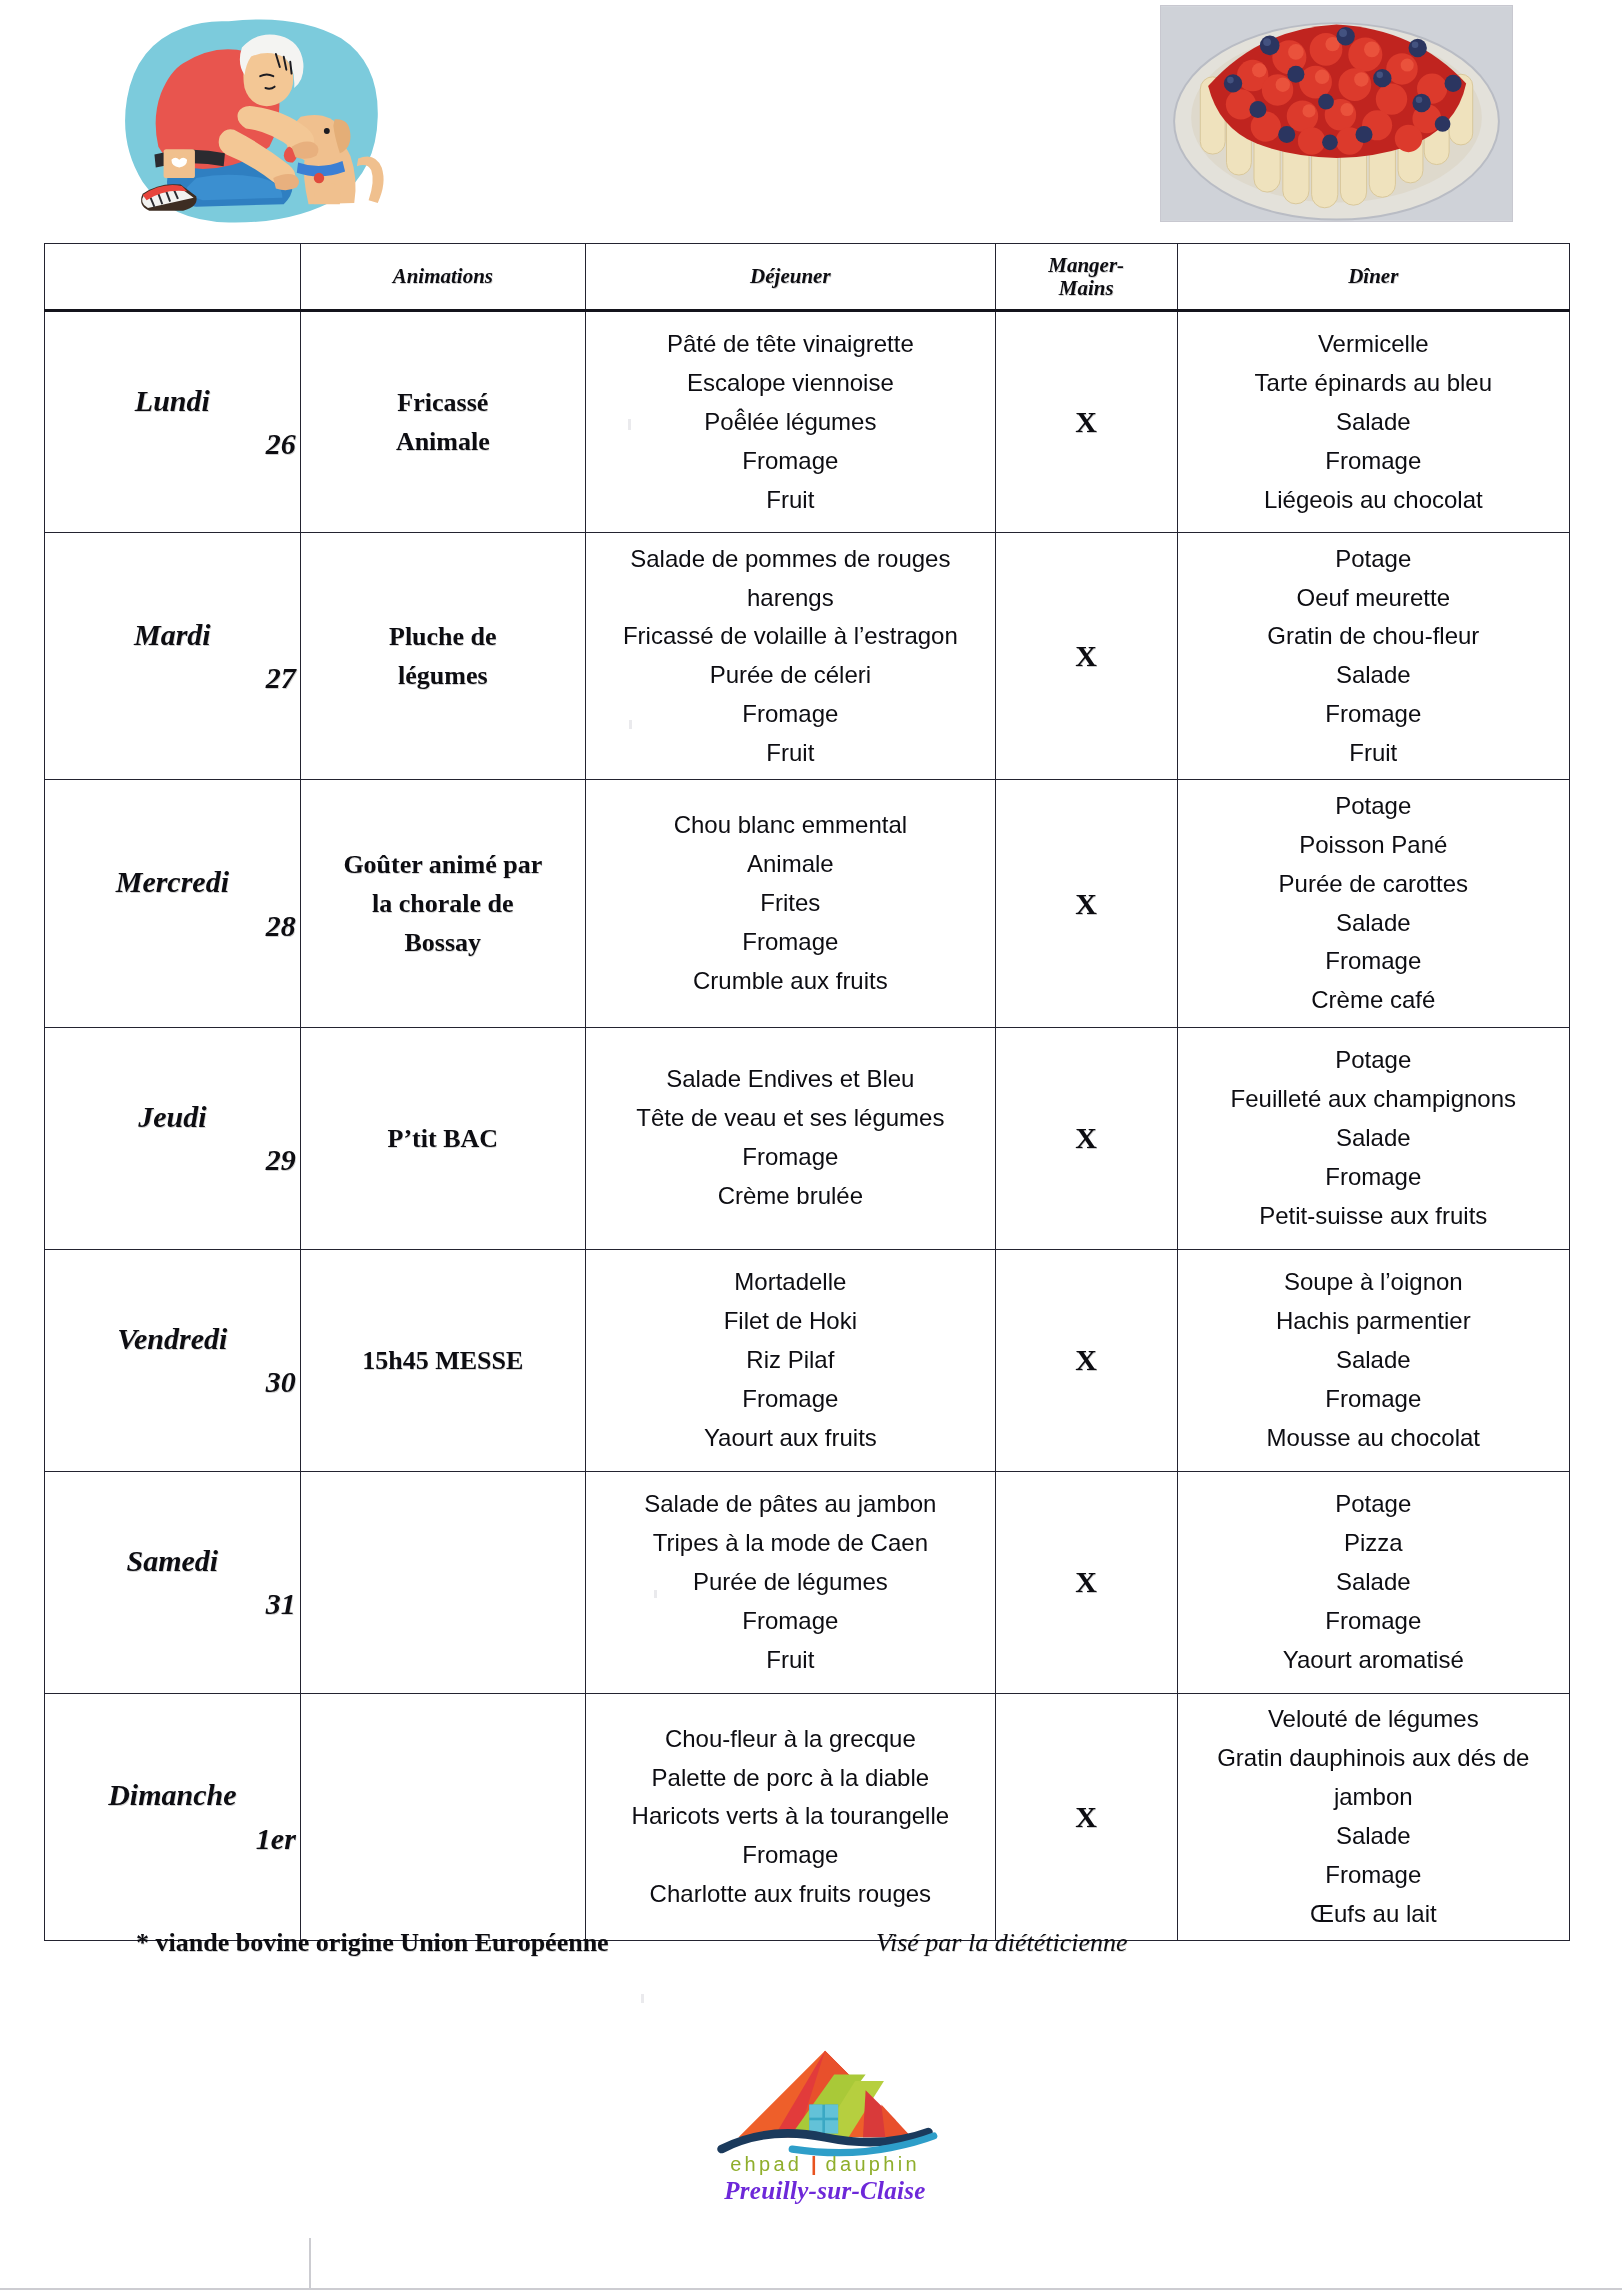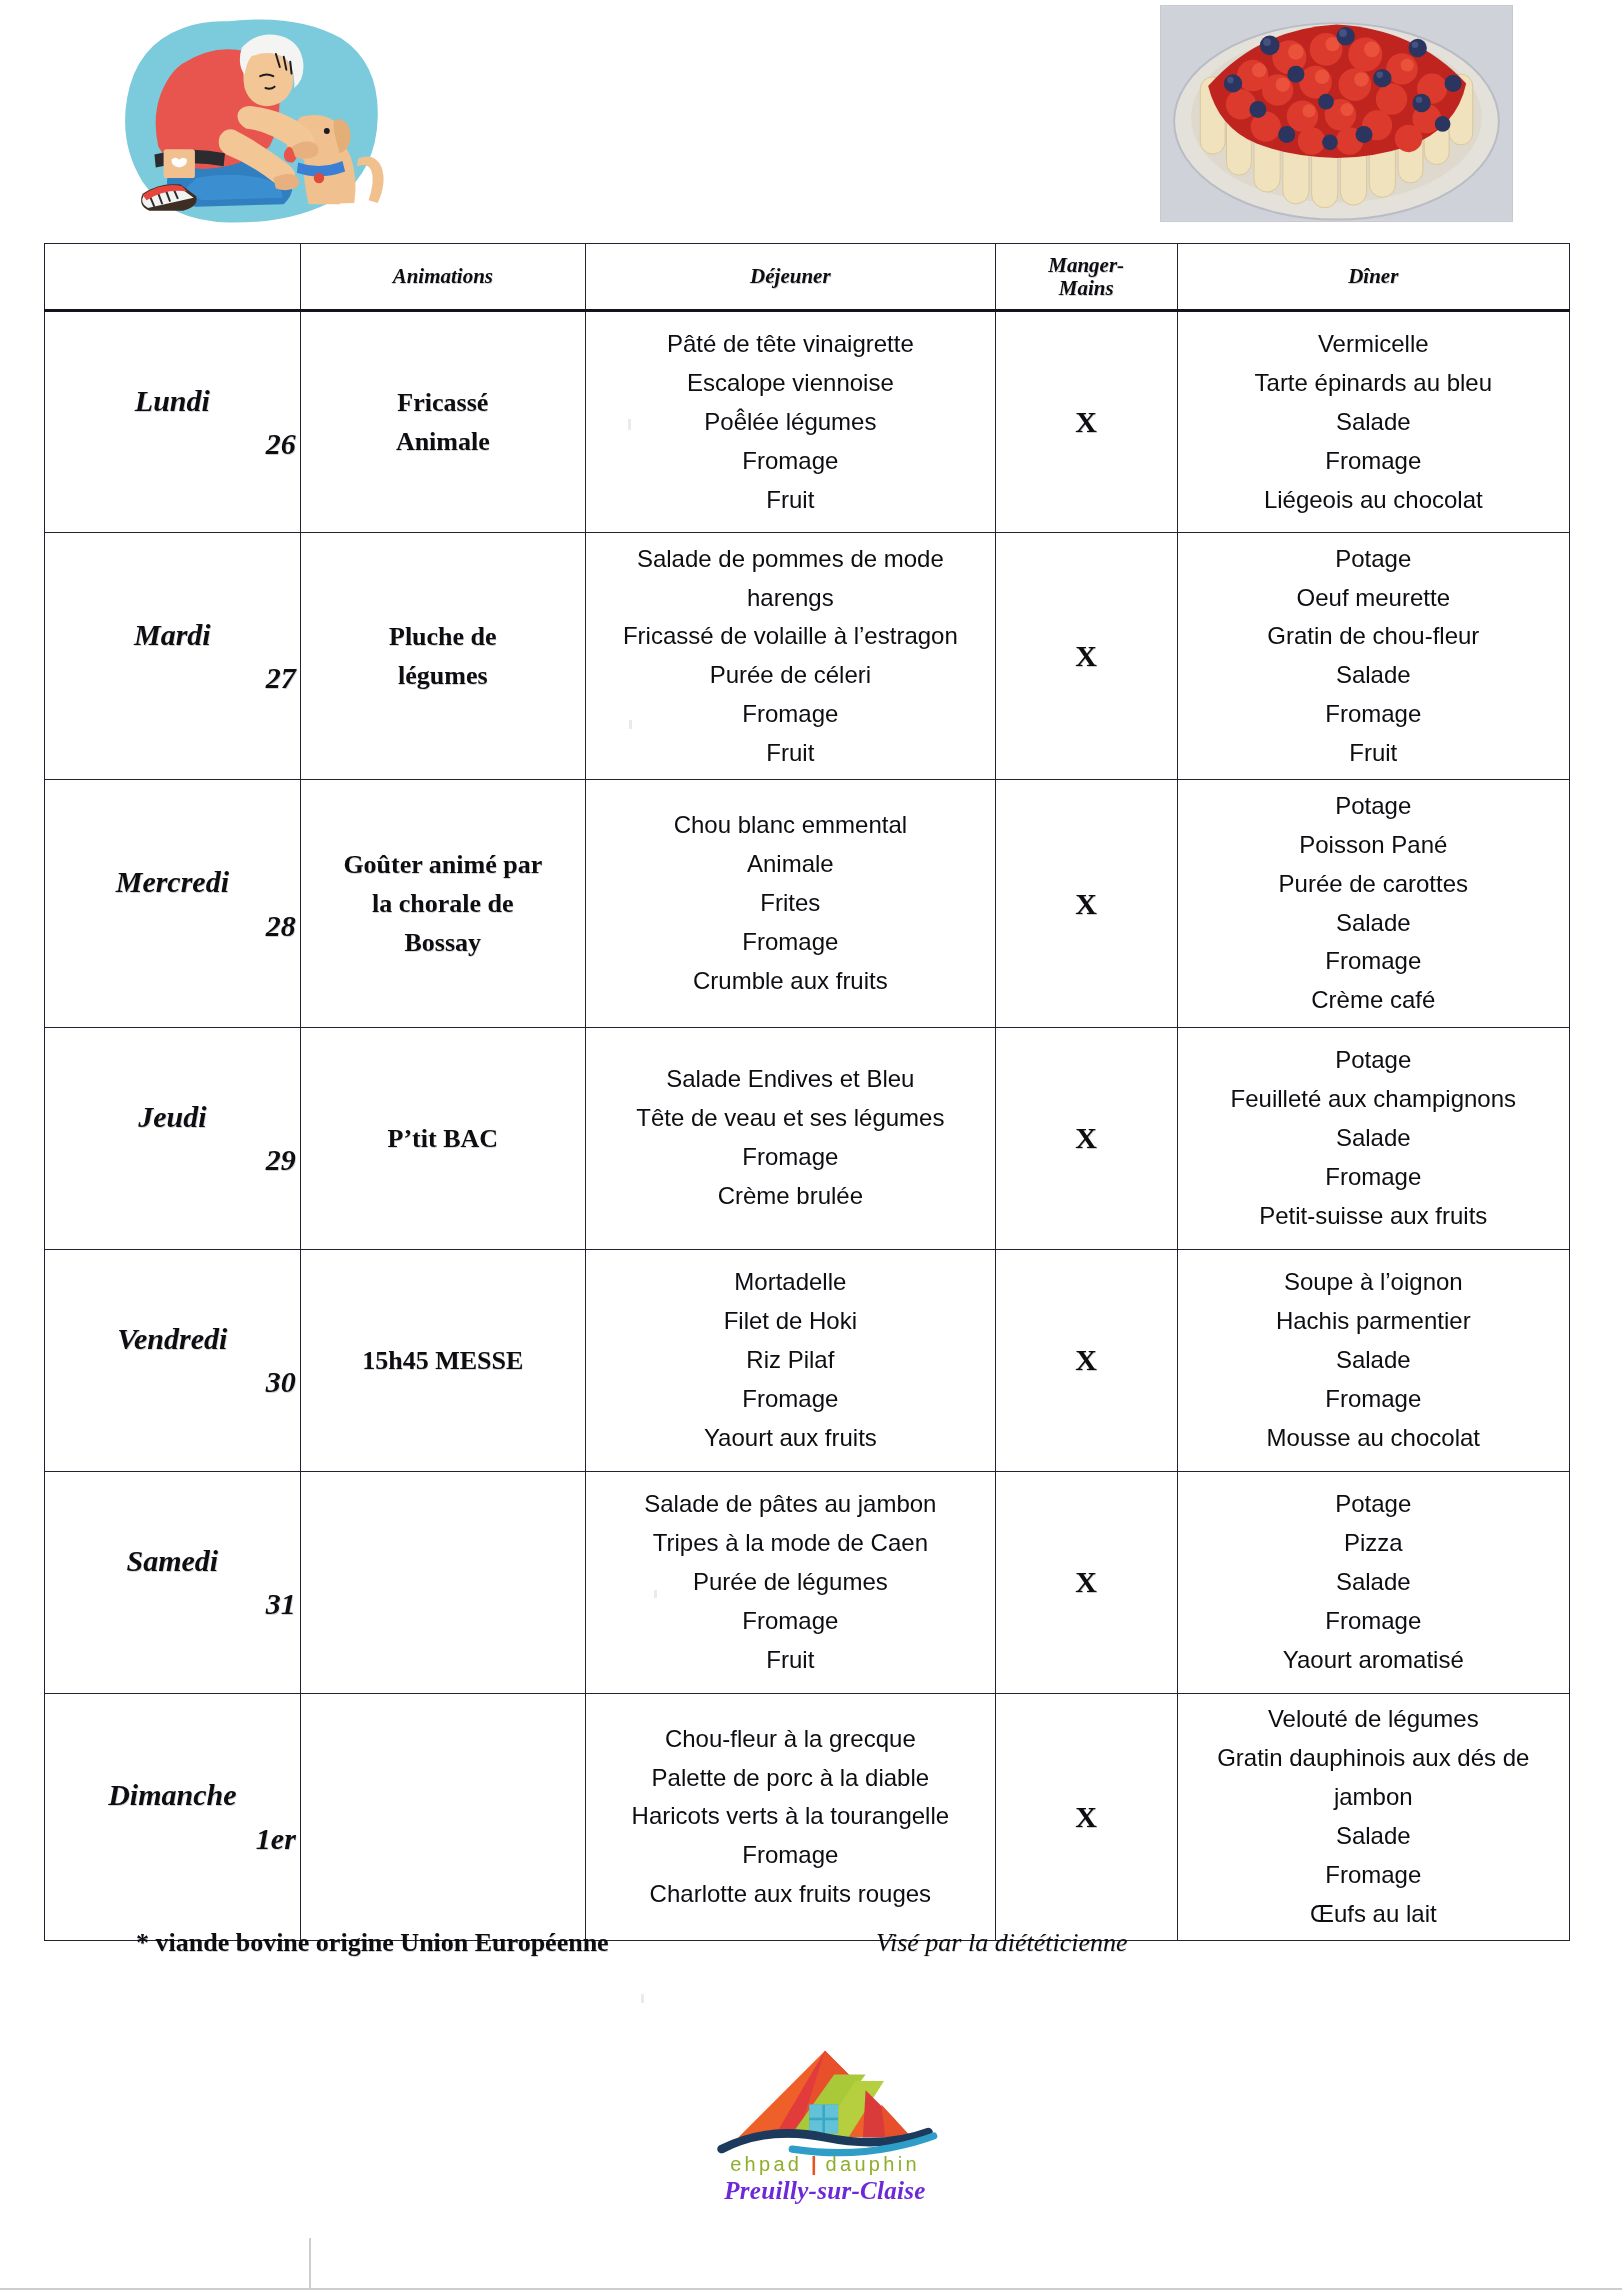--- a/index.html
+++ b/index.html
@@ -433,21 +433,21 @@
             <div class="day-num">27</div>
           </td>
           <td>
             <div class="anim-text">
               <div>Pluche de</div>
               <div>légumes</div>
             </div>
           </td>
           <td>
             <div class="meal-list">
-              <div>Salade de pommes de mode</div>
+              <div>Salade de pommes de rouges</div>
               <div>harengs</div>
               <div>Fricassé de volaille à l’estragon</div>
               <div>Purée de céleri</div>
               <div>Fromage</div>
               <div>Fruit</div>
             </div>
           </td>
           <td><span class="mm-mark">X</span></td>
           <td>
             <div class="meal-list">

